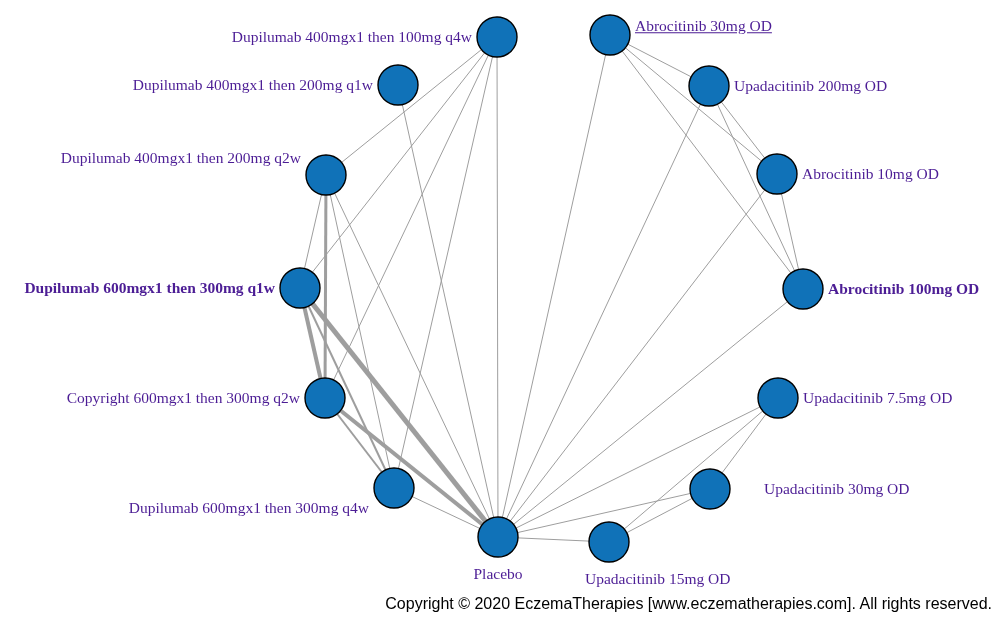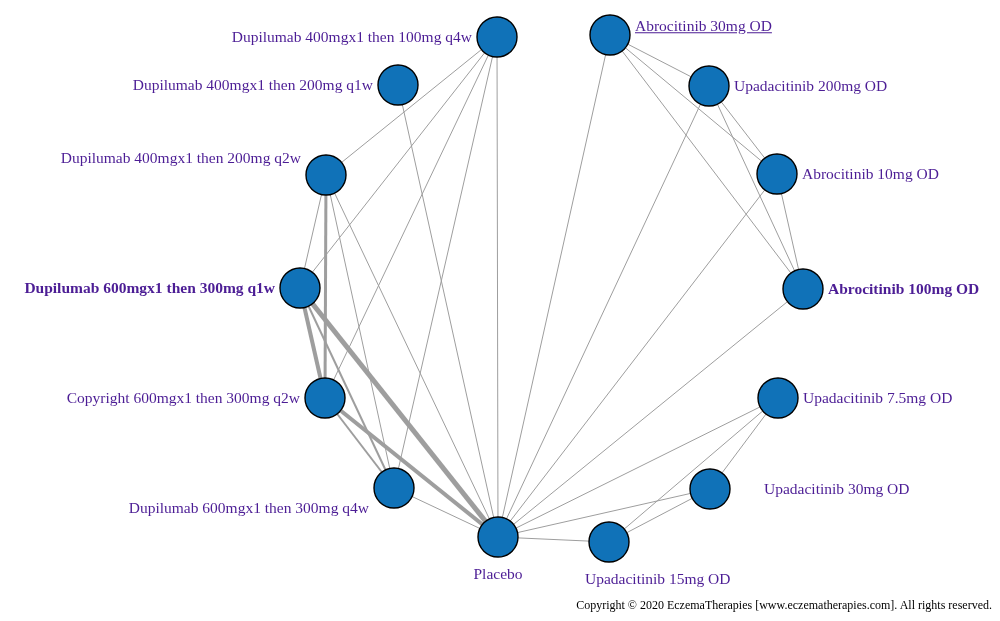--- a/index.html
+++ b/index.html
@@ -30,22 +30,22 @@
     font-size: 15.5px;
     color: #4c1d95;
     white-space: nowrap;
     line-height: 1;
   }
   .lbl-right { transform: translate(0, -50%); }
   .lbl-left  { transform: translate(-100%, -50%); }
   .lbl-below { transform: translate(-50%, 0); }
   .copyright {
     position: absolute;
-    font-family: Liberation Serif, serif;
-    font-size: 12px;
+    font-family: Liberation Sans, sans-serif;
+    font-size: 16px;
     color: #000000;
     white-space: nowrap;
     right: 8px;
     bottom: 8px;
   }
 </style>
 </head>
 <body>
 
 <div id="canvas">

